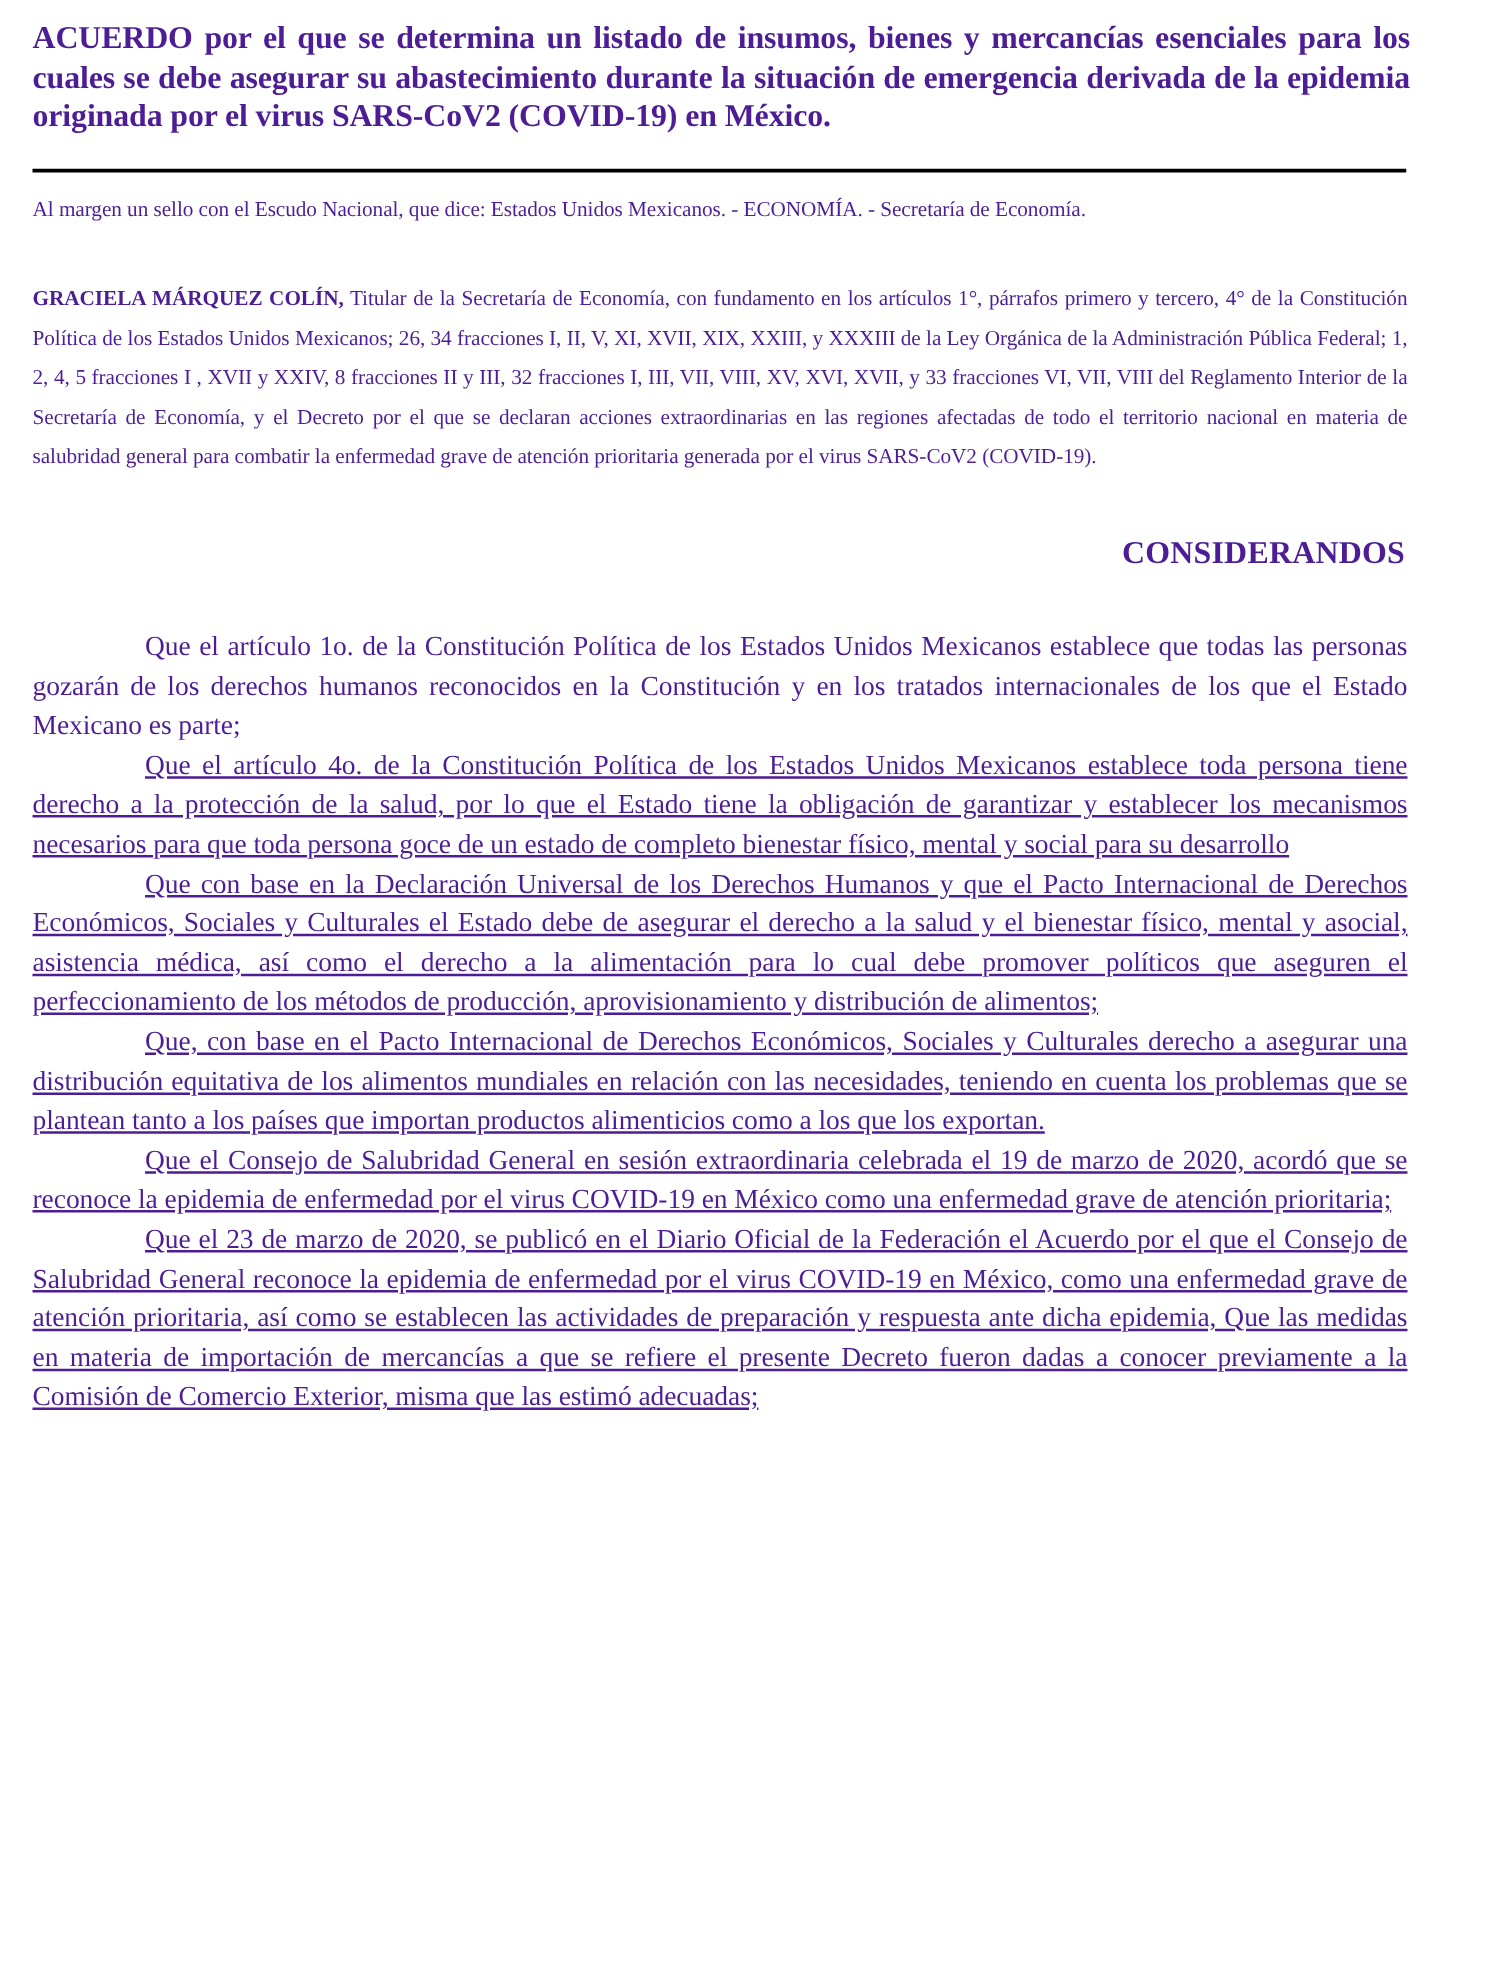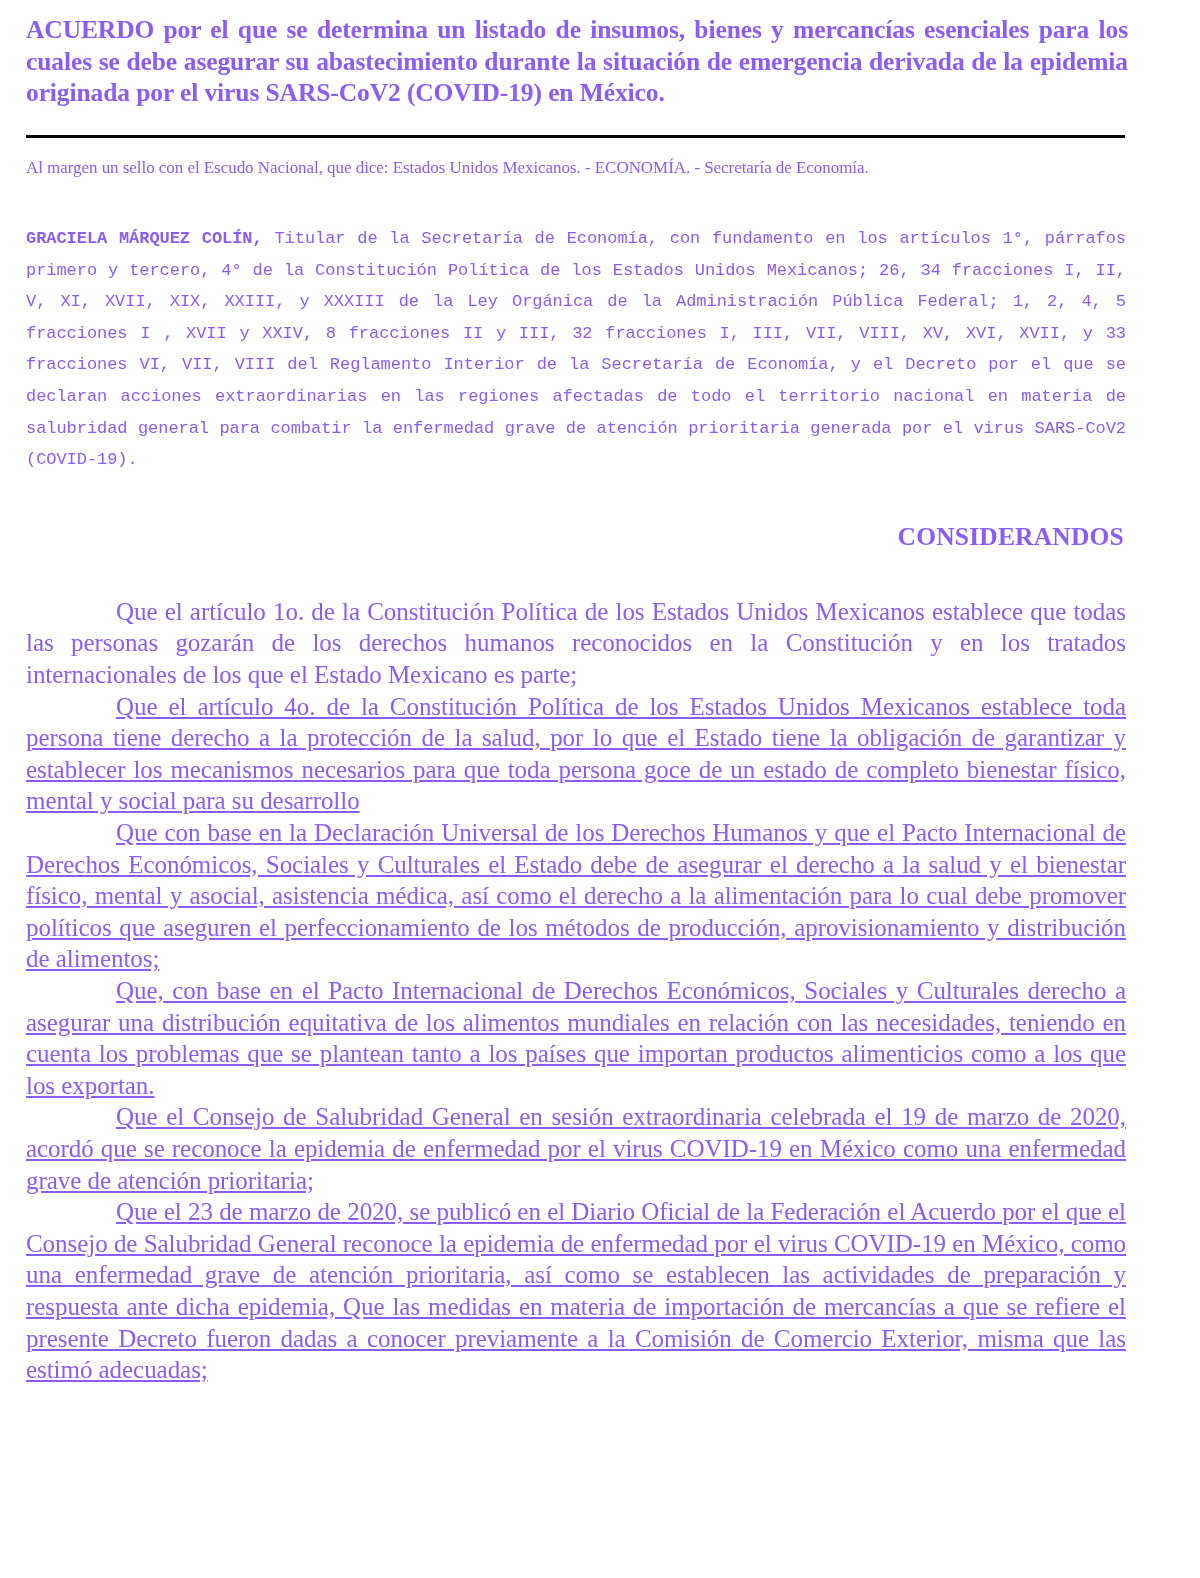--- a/index.html
+++ b/index.html
@@ -10,21 +10,21 @@
   }
 
   .page {
     position: relative;
     width: 1200px;
     height: 1578px;
     background: #ffffff;
     box-sizing: border-box;
     padding: 14px 64px 0 26px;
     font-family: "Liberation Serif", "DejaVu Serif", serif;
-    color: #8b5cf6;
+    color: #4c1d95;
     overflow: hidden;
   }
 
   
   .doc-title {
     font-size: 25.5px;
     font-weight: bold;
     line-height: 31.5px;
     text-align: justify;
     text-align-last: left;
@@ -51,40 +51,39 @@
     padding-right: 10px;
     letter-spacing: -0.05px;
   }
 
   .para-stamp {
     margin-top: 14px;
   }
 
   .para-preamble {
     margin-top: 40px;
-    font-family: Liberation Mono, monospace;
   }
 
   .para-preamble .lead {
     font-weight: bold;
   }
 
   
   .section-heading {
     font-size: 25.5px;
     font-weight: bold;
     text-align: right;
     margin: 46px 0 0 0;
     padding-right: 12px;
     letter-spacing: 0.2px;
   }
 
   
   .considerando {
-    font-size: 25px;
+    font-size: 22px;
     line-height: 31.6px;
     text-align: justify;
     text-align-last: left;
     margin: 0;
     padding-right: 10px;
     text-indent: 90px;
     letter-spacing: -0.05px;
   }
 
   .considerando-first {

